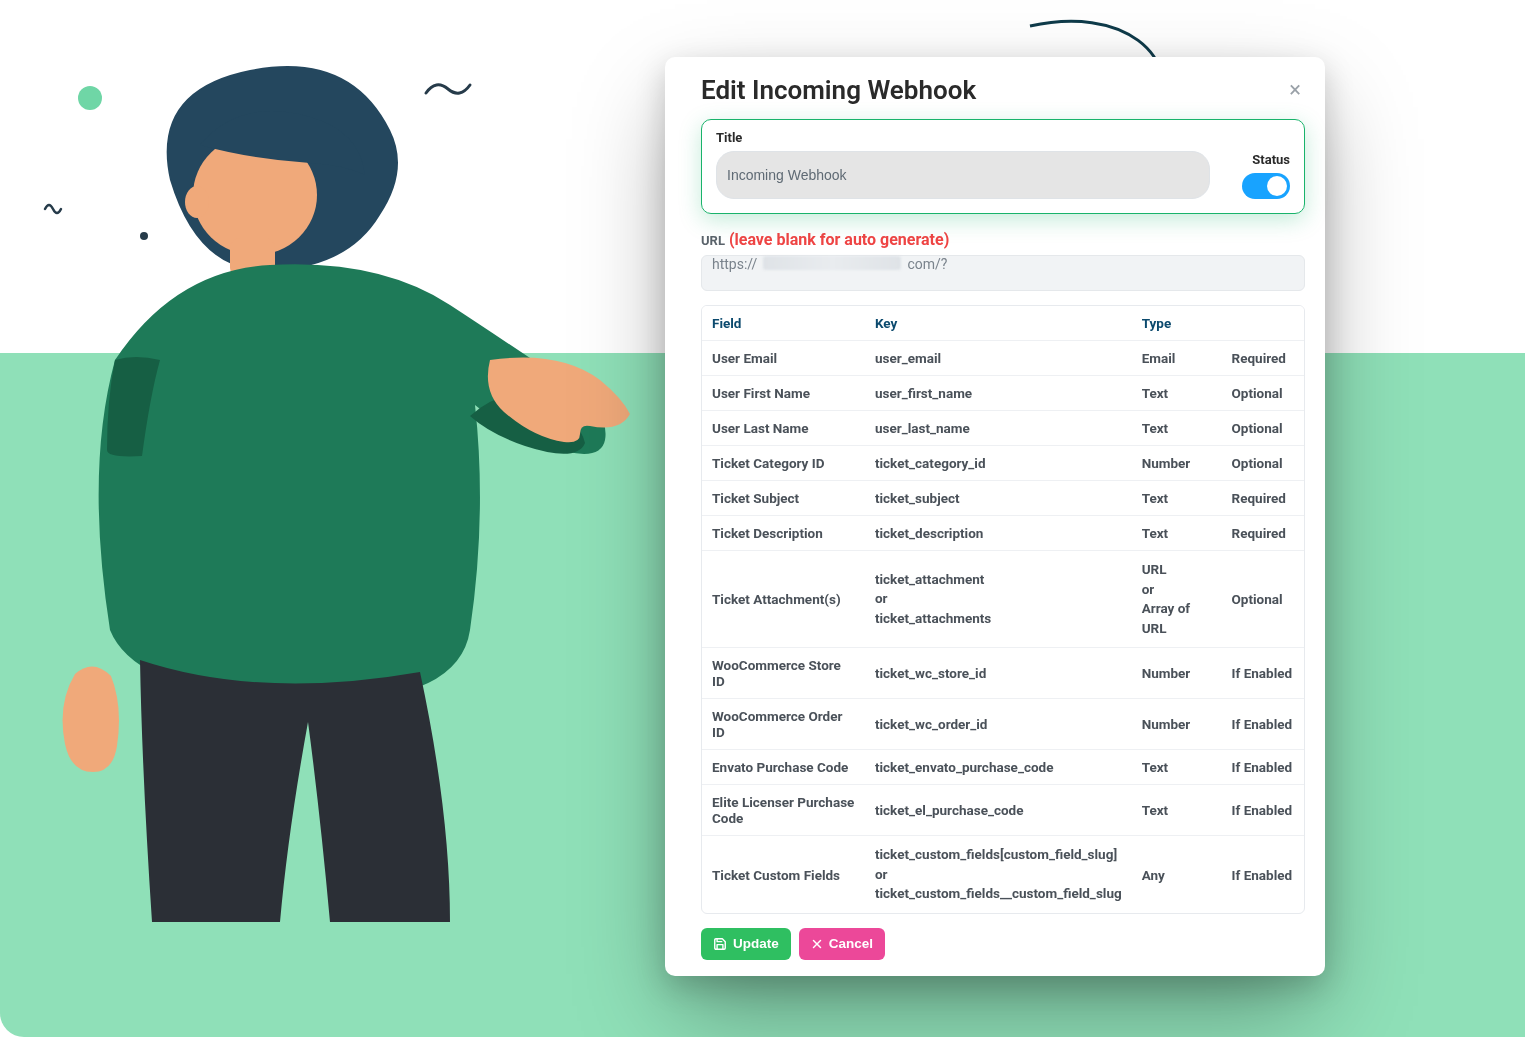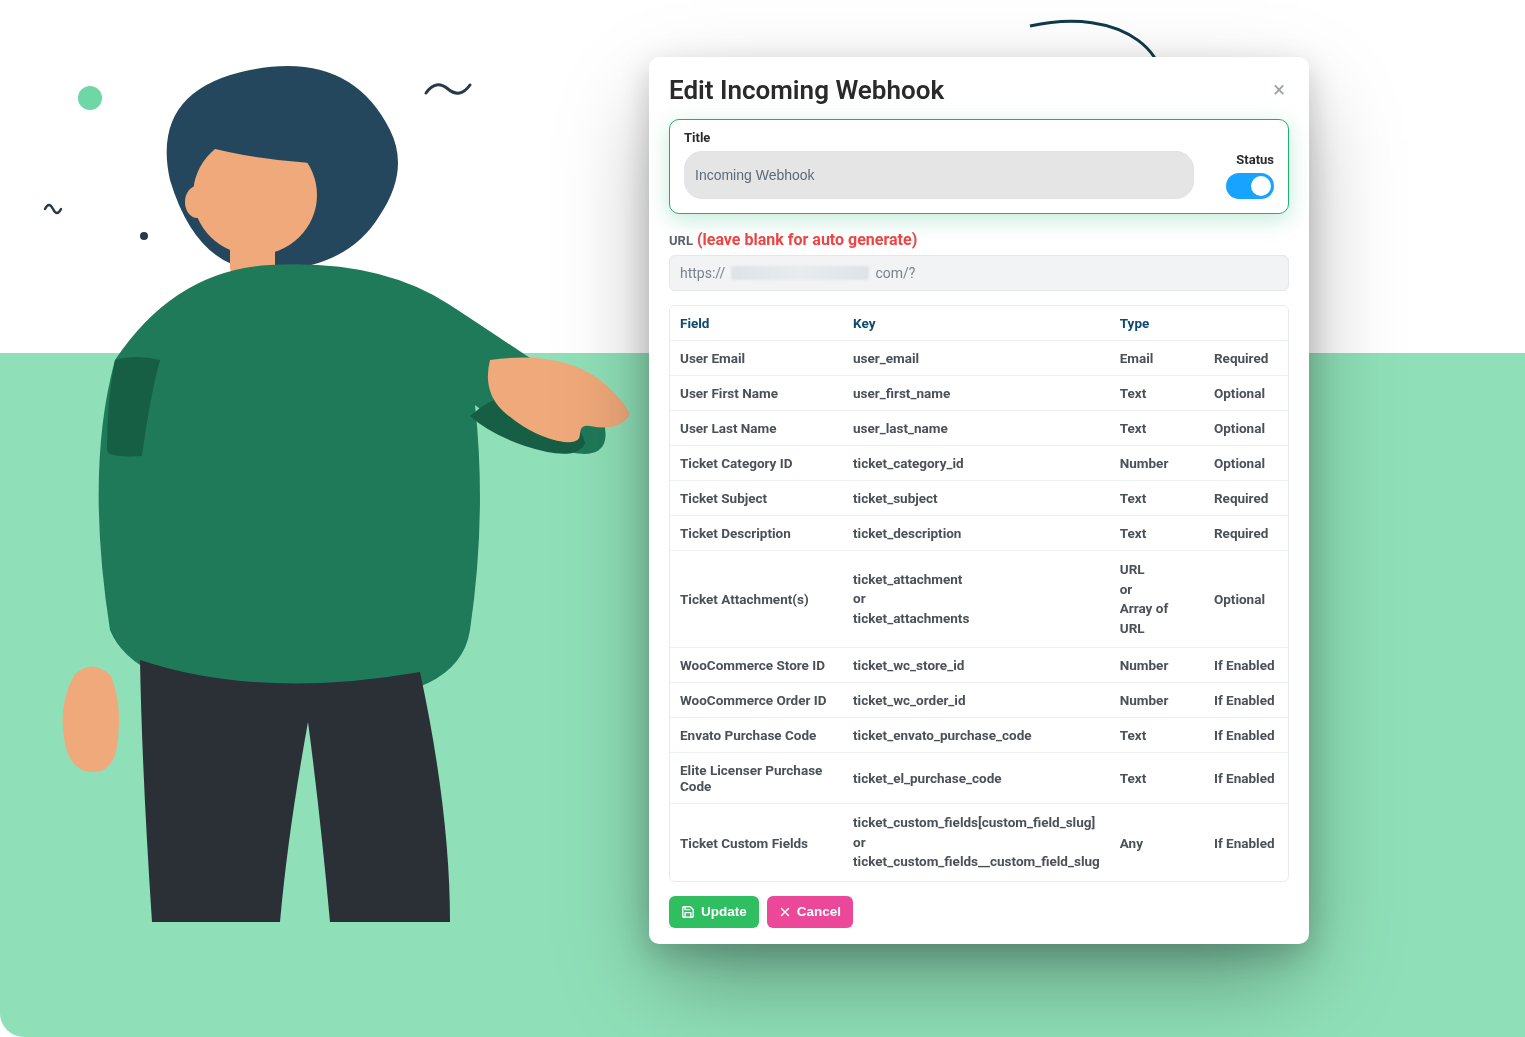--- a/index.html
+++ b/index.html
@@ -16,22 +16,22 @@
   .squiggle1 { position:absolute; left:43px; top:193px; width:26px; height:26px; }
   .squiggle2 { position:absolute; left:423px; top:79px; width:50px; height:22px; }
   .swirl { position:absolute; left:346px; top:168px; width:24px; height:24px; }
   .spark { position:absolute; left:490px; top:288px; width:18px; height:18px; }
 
   
   .person-wrap { position:absolute; left:20px; top:60px; width:620px; height:870px; pointer-events:none; }
 
   
   .modal {
-    position:absolute; left:649px; top:57px; width:660px;
-    background:#fff; border-radius:10px; padding:18px 20px 16px 20px;
+    position:absolute; left:665px; top:57px; width:660px;
+    background:#fff; border-radius:10px; padding:18px 20px 16px 36px;
     box-shadow: 0 40px 90px -10px rgba(0,0,0,.35), 0 10px 30px rgba(0,0,0,.18);
   }
   .modal-header { display:flex; align-items:center; justify-content:space-between; }
   .modal-title { font-size:26px; font-weight:600; color:#2a2a2a; }
   .close-x { font-size:22px; color:#9aa1a8; cursor:pointer; line-height:1; padding:2px 4px; }
 
   .title-status-row {
     position:relative; margin-top:14px;
     border:1px solid #19b36b; border-radius:10px; padding:10px 14px 14px 14px;
     box-shadow: 0 6px 22px rgba(25,179,107,.25);
@@ -48,21 +48,21 @@
   .switch {
     position:relative; width:48px; height:26px; border-radius:13px;
     background:#18a3ff; cursor:pointer; display:inline-block;
   }
   .switch .knob { position:absolute; right:3px; top:3px; width:20px; height:20px; border-radius:50%; background:#fff; }
 
   .url-block { margin-top:16px; }
   .url-label { font-size:13px; color:#5a636b; font-weight:700; }
   .url-hint { font-weight:700; color:#ef4444; }
   .url-field {
-    margin-top:6px; display:flex; align-items:center; height:36px;
+    margin-top:6px; display:flex; height:36px;
     border:1px solid #e5e8eb; border-radius:6px; background:#f1f3f5; padding:0 10px; color:#7a838c; font-size:14px;
     gap:6px;
   }
   .url-blur {
     display:inline-block; width:138px; height:14px; border-radius:3px;
     background:linear-gradient(90deg,#dfe3e7,#e9ecef,#dfe3e7);
     filter: blur(1px);
   }
 
   .tbl-wrap { margin-top:14px; border:1px solid #e7eaee; border-radius:6px; overflow:hidden; }

